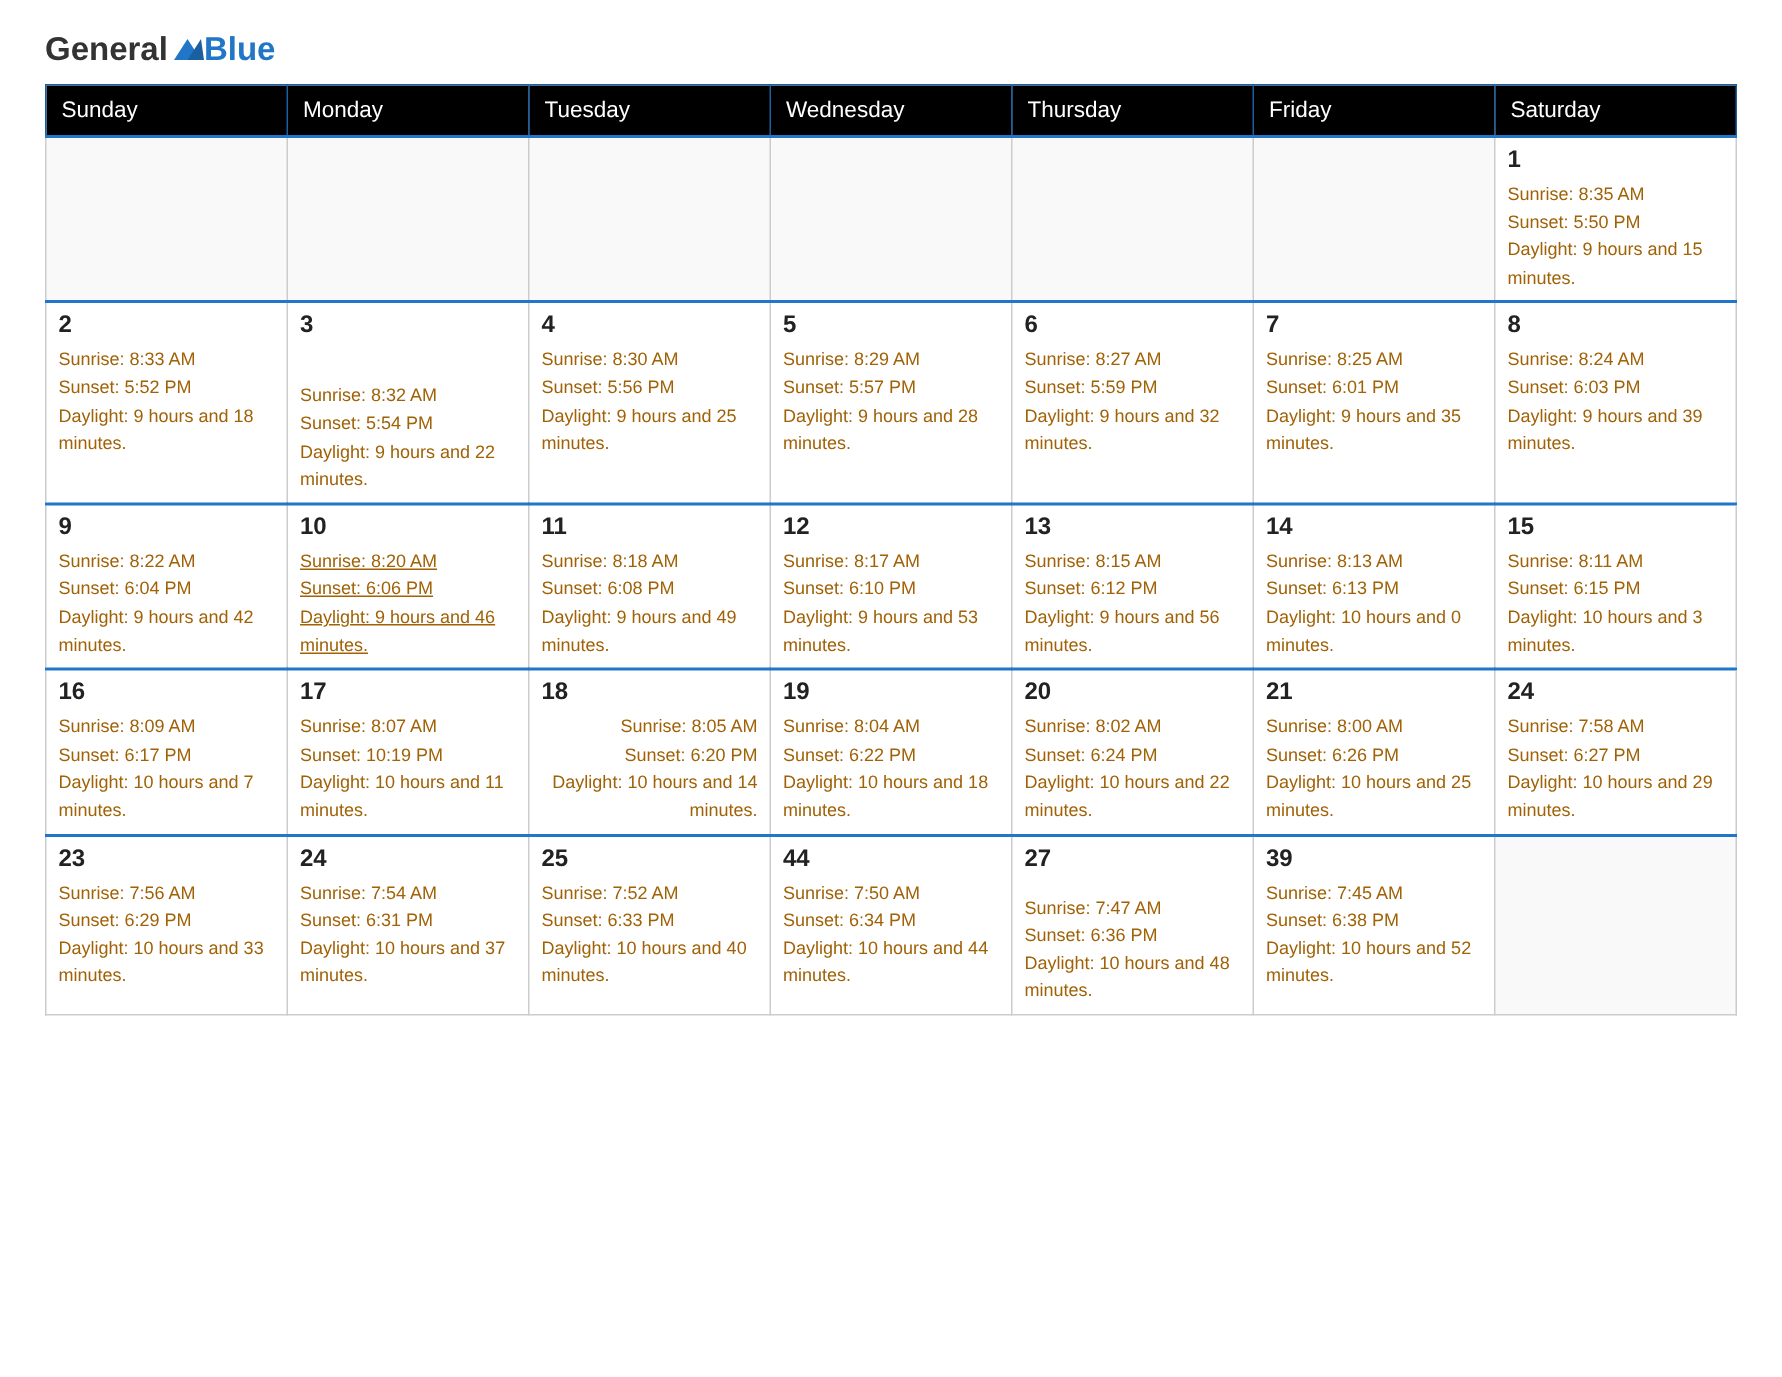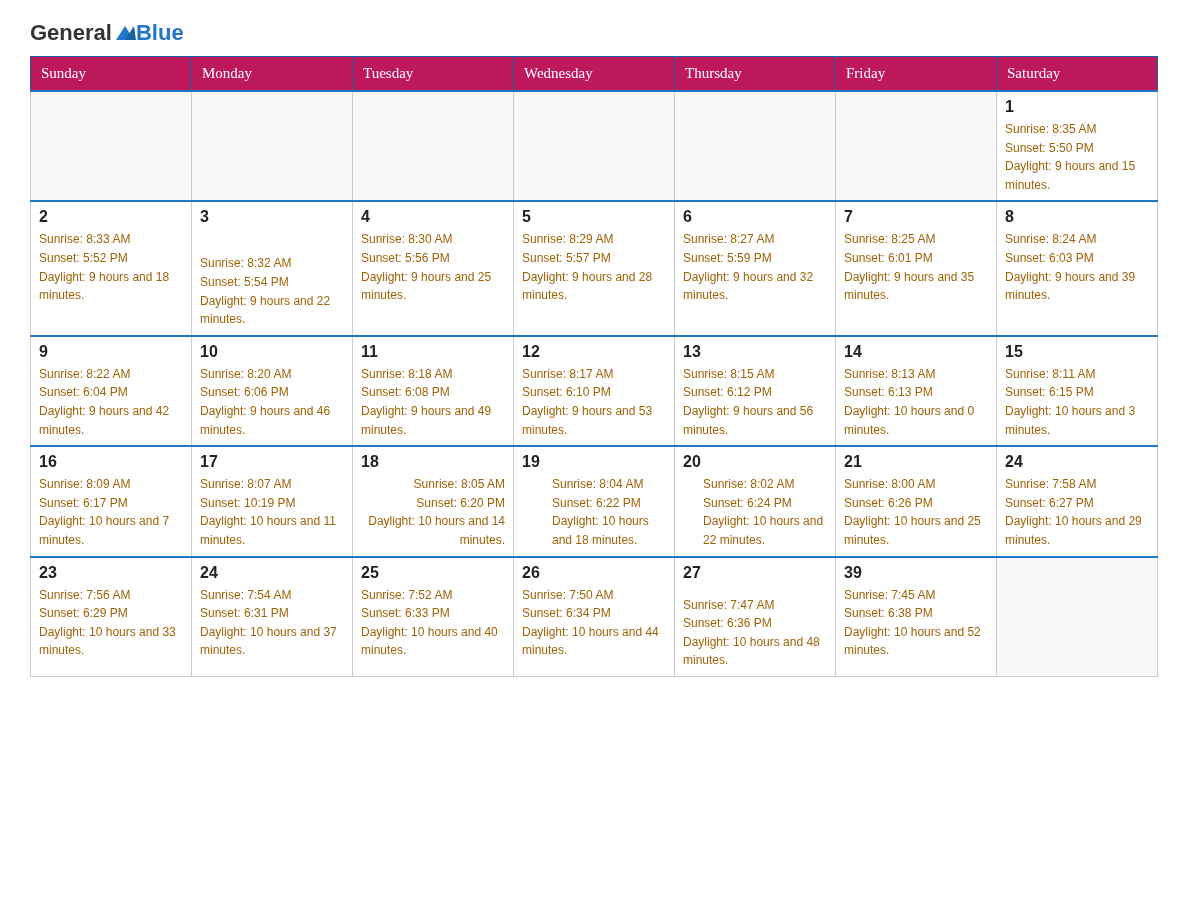--- a/index.html
+++ b/index.html
@@ -49,28 +49,27 @@
       font-size: 20px;
       color: #444;
       margin-top: 4px;
     }
     .calendar {
       width: 100%;
       border-collapse: collapse;
       margin-top: 8px;
     }
     .calendar th {
-      background-color: #be185d;
+      background-color: #000000;
       color: #fff;
       font-size: 15px;
       font-weight: normal;
       padding: 8px 10px;
       text-align: left;
       border: 1px solid #1a5fa0;
-      font-family: Liberation Serif, serif;
     }
     .calendar td {
       vertical-align: top;
       border: 1px solid #ccc;
       padding: 6px 8px;
       width: 14.28%;
       min-height: 110px;
       font-size: 12.5px;
       color: #333;
       background: #fff;
@@ -185,21 +184,21 @@
       </tr>
       <tr>
         <td>
           <span class="day-number">9</span>
           <div class="day-info" style="white-space: pre-line;">Sunrise: 8:22 AM
 Sunset: 6:04 PM
 Daylight: 9 hours and 42 minutes.</div>
         </td>
         <td>
           <span class="day-number">10</span>
-          <div class="day-info" style="white-space: pre-line;">Sunrise: 8:20 AM
+          <div class="day-info" style="white-space: pre-line; text-decoration: underline;">Sunrise: 8:20 AM
 Sunset: 6:06 PM
 Daylight: 9 hours and 46 minutes.</div>
         </td>
         <td>
           <span class="day-number">11</span>
           <div class="day-info" style="white-space: pre-line;">Sunrise: 8:18 AM
 Sunset: 6:08 PM
 Daylight: 9 hours and 49 minutes.</div>
         </td>
         <td>
@@ -241,27 +240,27 @@
 Daylight: 10 hours and 11 minutes.</div>
         </td>
         <td>
           <span class="day-number">18</span>
           <div class="day-info" style="white-space: pre-line; text-align: right;">Sunrise: 8:05 AM
 Sunset: 6:20 PM
 Daylight: 10 hours and 14 minutes.</div>
         </td>
         <td>
           <span class="day-number">19</span>
-          <div class="day-info" style="white-space: pre-line; margin-left: 30px;">Sunrise: 8:04 AM
+          <div class="day-info" style="white-space: pre-line;">Sunrise: 8:04 AM
 Sunset: 6:22 PM
 Daylight: 10 hours and 18 minutes.</div>
         </td>
         <td>
           <span class="day-number">20</span>
-          <div class="day-info" style="white-space: pre-line; margin-left: 20px;">Sunrise: 8:02 AM
+          <div class="day-info" style="white-space: pre-line;">Sunrise: 8:02 AM
 Sunset: 6:24 PM
 Daylight: 10 hours and 22 minutes.</div>
         </td>
         <td>
           <span class="day-number">21</span>
           <div class="day-info" style="white-space: pre-line;">Sunrise: 8:00 AM
 Sunset: 6:26 PM
 Daylight: 10 hours and 25 minutes.</div>
         </td>
         <td>
@@ -284,21 +283,21 @@
 Sunset: 6:31 PM
 Daylight: 10 hours and 37 minutes.</div>
         </td>
         <td>
           <span class="day-number">25</span>
           <div class="day-info" style="white-space: pre-line;">Sunrise: 7:52 AM
 Sunset: 6:33 PM
 Daylight: 10 hours and 40 minutes.</div>
         </td>
         <td>
-          <span class="day-number">26</span>
+          <span class="day-number">44</span>
           <div class="day-info" style="white-space: pre-line;">Sunrise: 7:50 AM
 Sunset: 6:34 PM
 Daylight: 10 hours and 44 minutes.</div>
         </td>
         <td>
           <span class="day-number">27</span>
           <div class="day-info" style="white-space: pre-line; margin-top: 14px;">Sunrise: 7:47 AM
 Sunset: 6:36 PM
 Daylight: 10 hours and 48 minutes.</div>
         </td>

